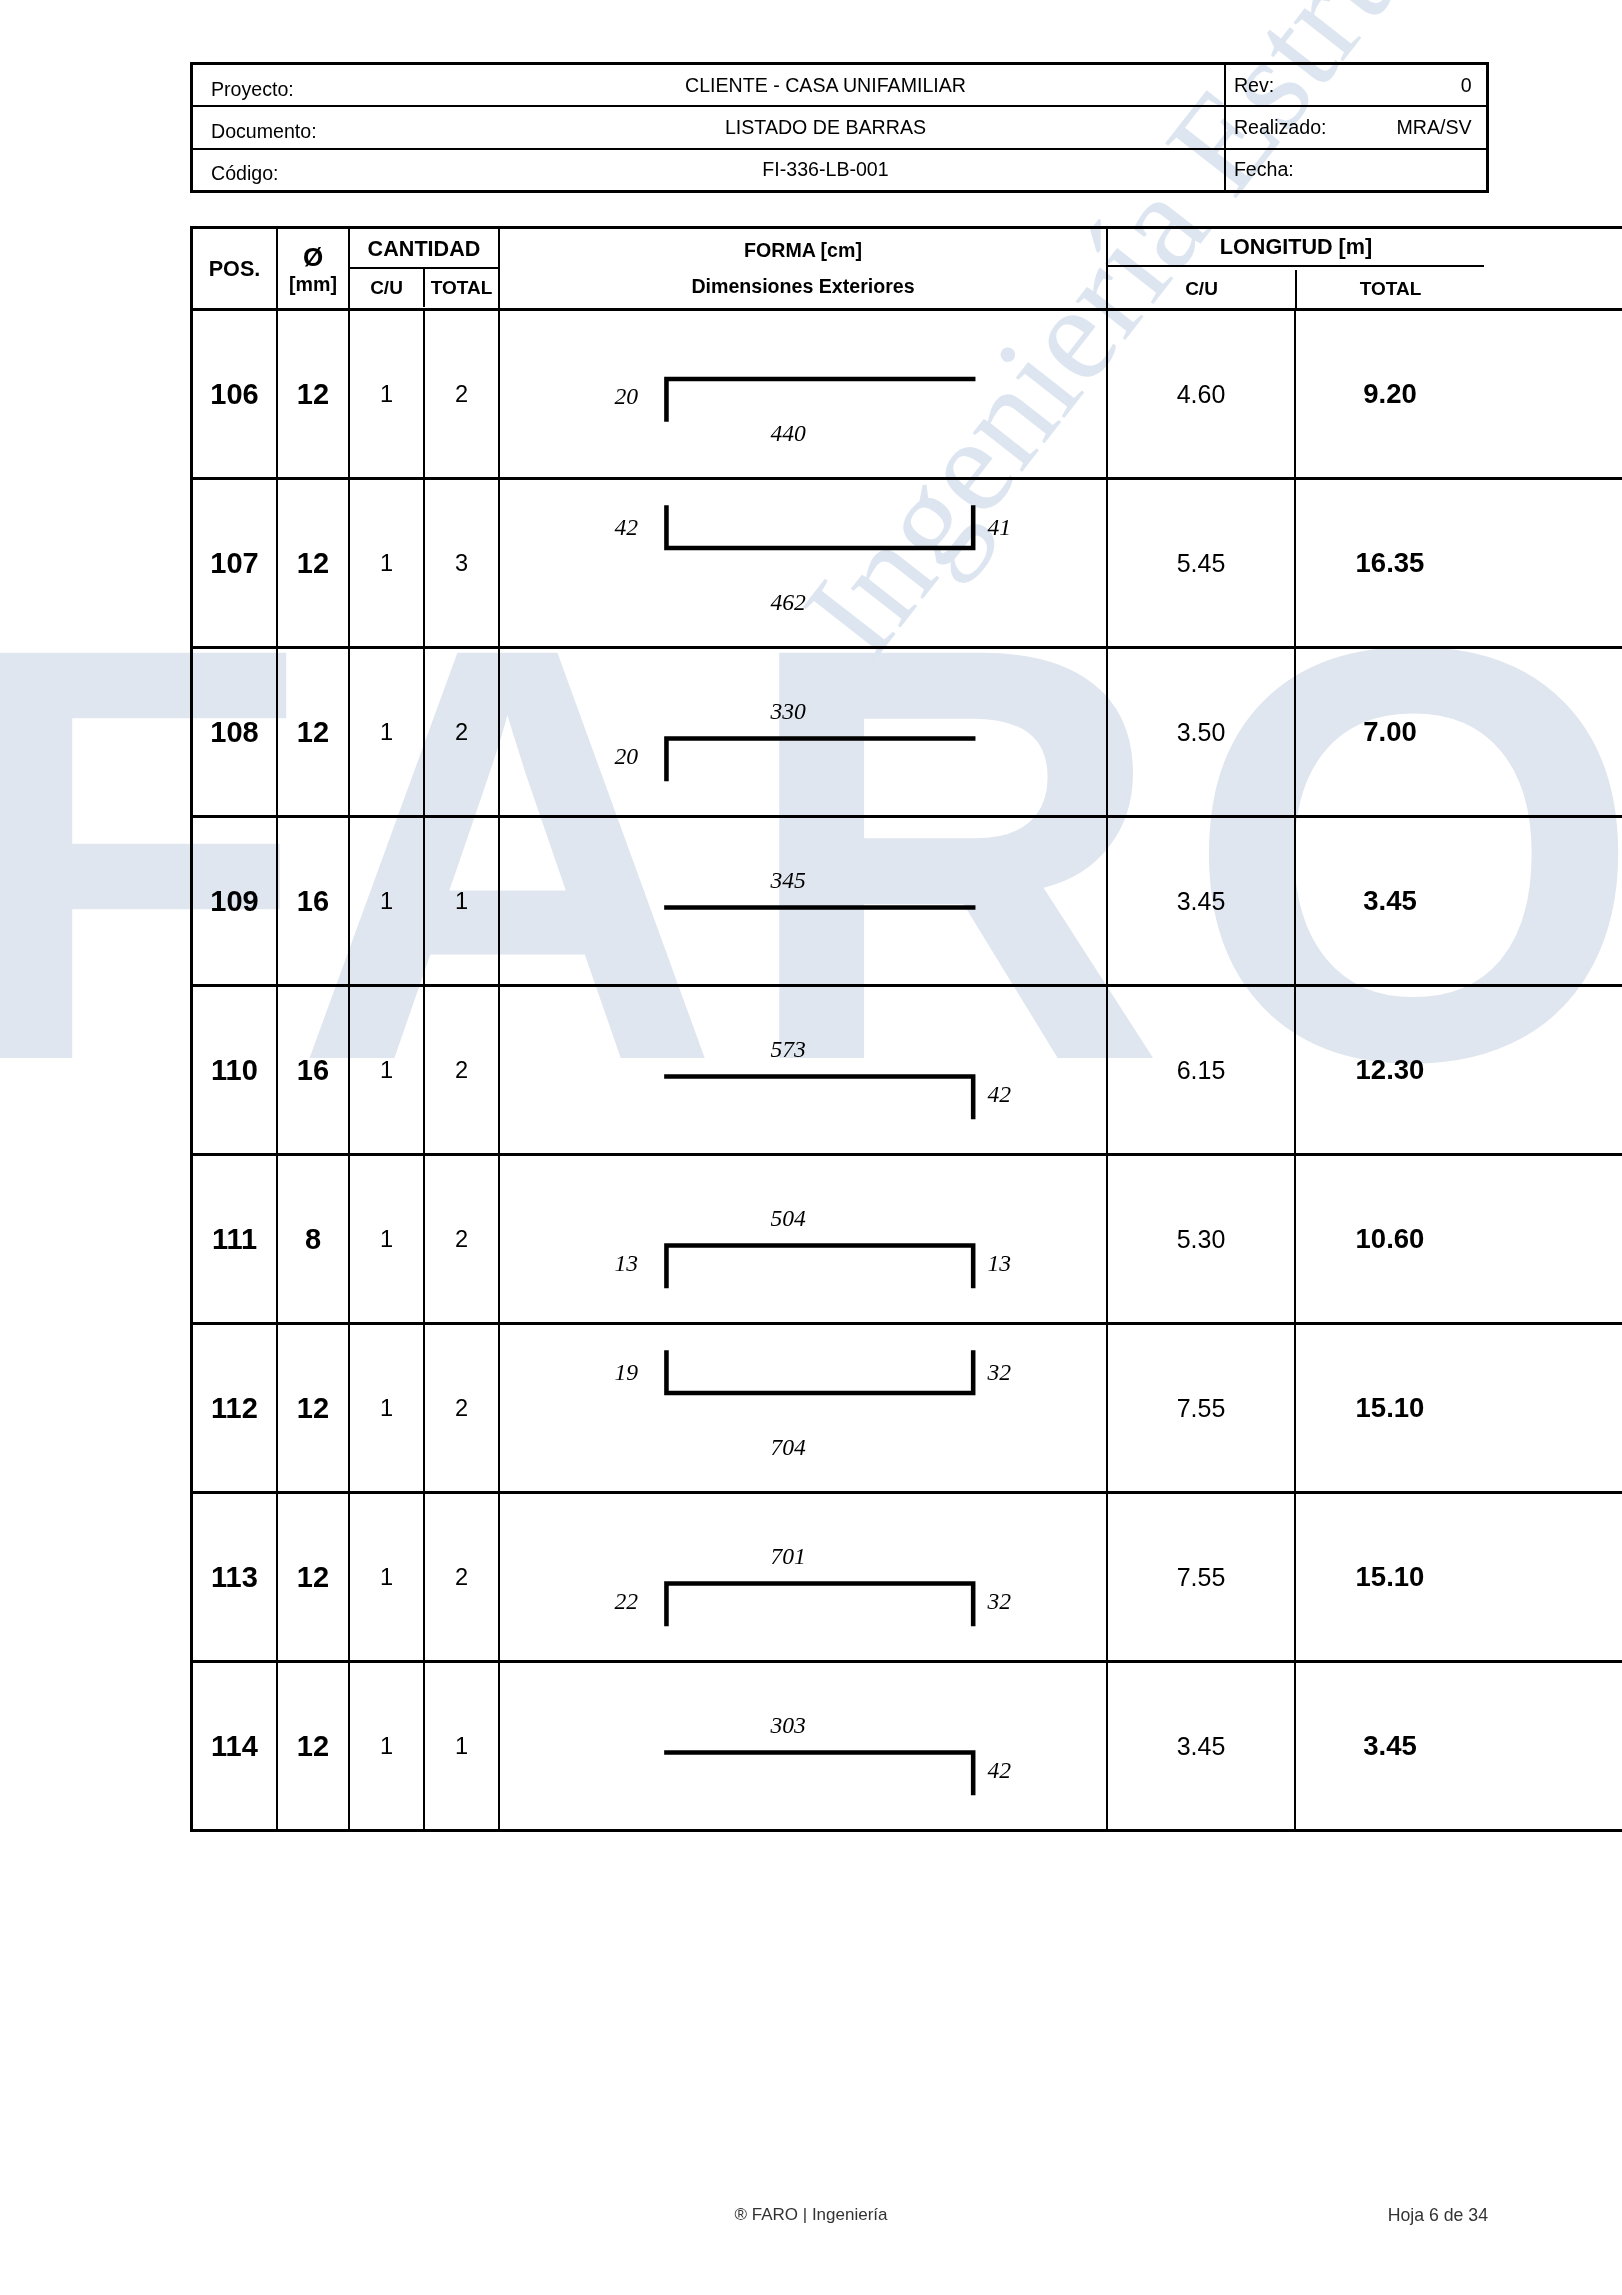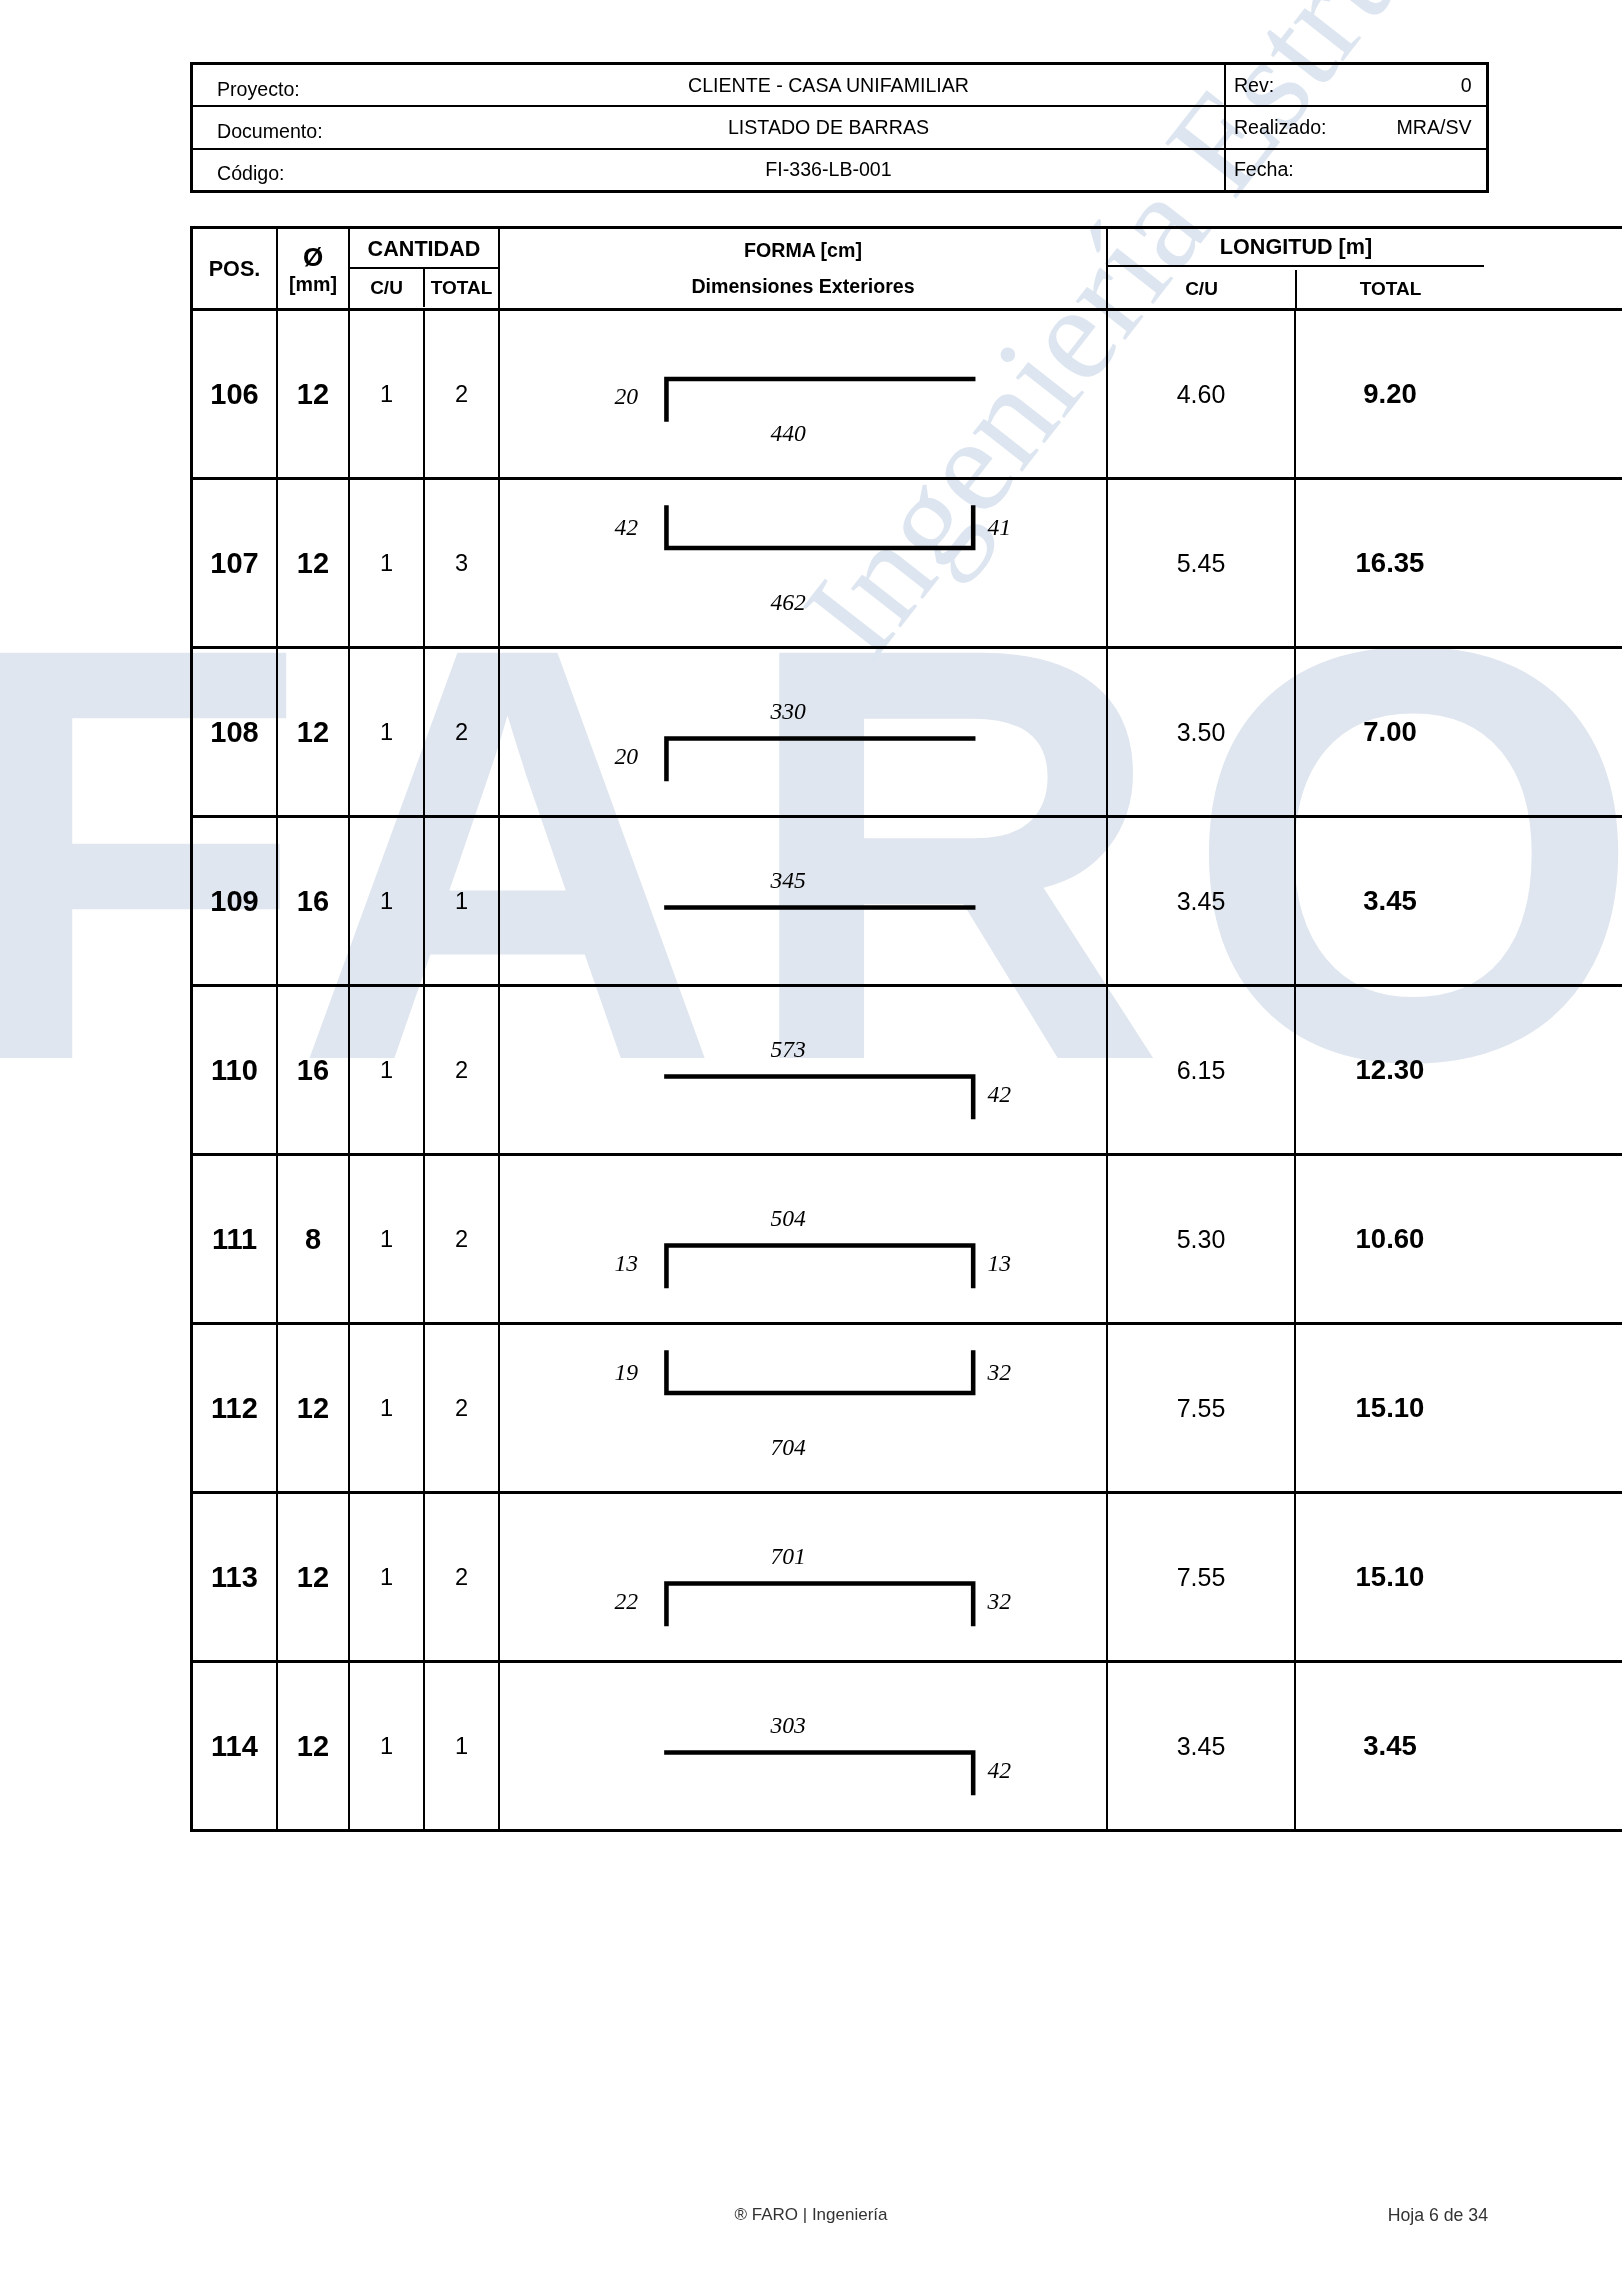--- a/index.html
+++ b/index.html
@@ -110,21 +110,21 @@
   .tb-right { width: 262px; display: flex; flex-direction: column; border-left: 2.6px solid #000; box-sizing: border-box;}
   .tb-row {
     flex: 1;
     display: flex;
     align-items: center;
     border-bottom: 2px solid #000;
     box-sizing: border-box;
     font-size: 19.6px;
   }
   .tb-row:last-child { border-bottom: none; }
-  .tb-label { width: 216px; padding-left: 24px; font-size: 19.6px; margin-top: 8px; }
+  .tb-label { width: 216px; padding-left: 18px; font-size: 19.6px; margin-top: 8px; }
   .tb-val { flex:1; text-align: center; font-size: 19.6px; }
   .tb-rlabel { width: 137px; padding-left: 7.9px; font-size: 19.6px; }
   .tb-rval { flex: 1; text-align: right; padding-right: 14.4px; font-size: 19.6px; }
 
   
   .tbl {
     position: absolute;
     left: 190px;
     top: 226px;
     width: 1452px;

